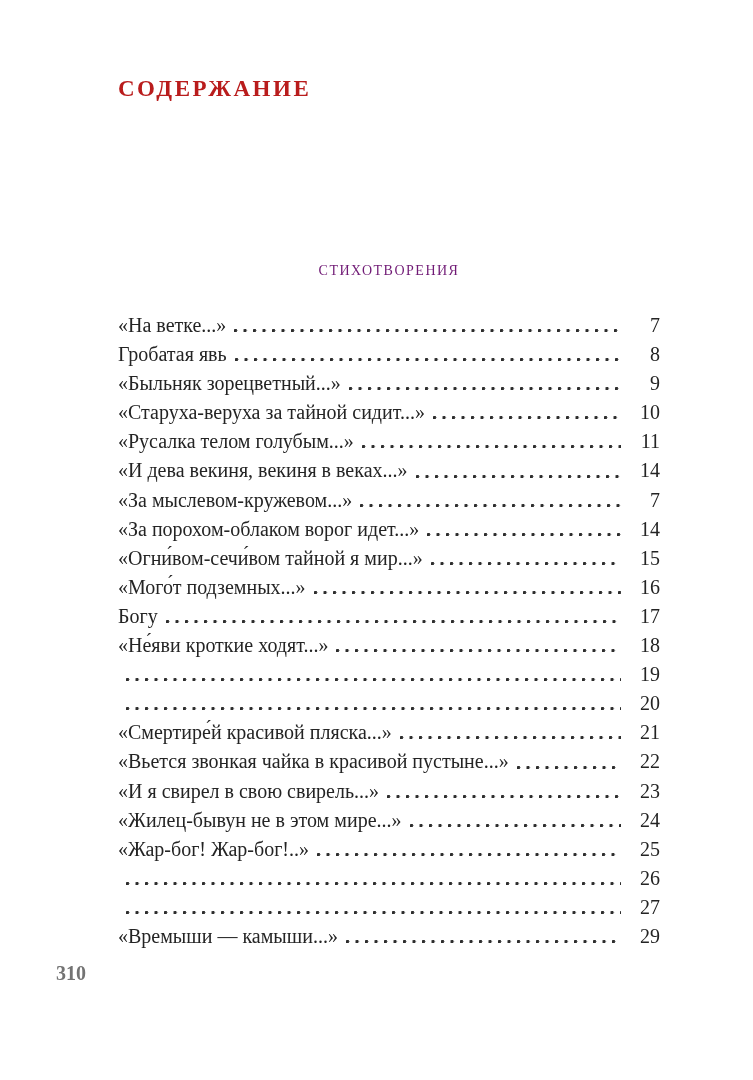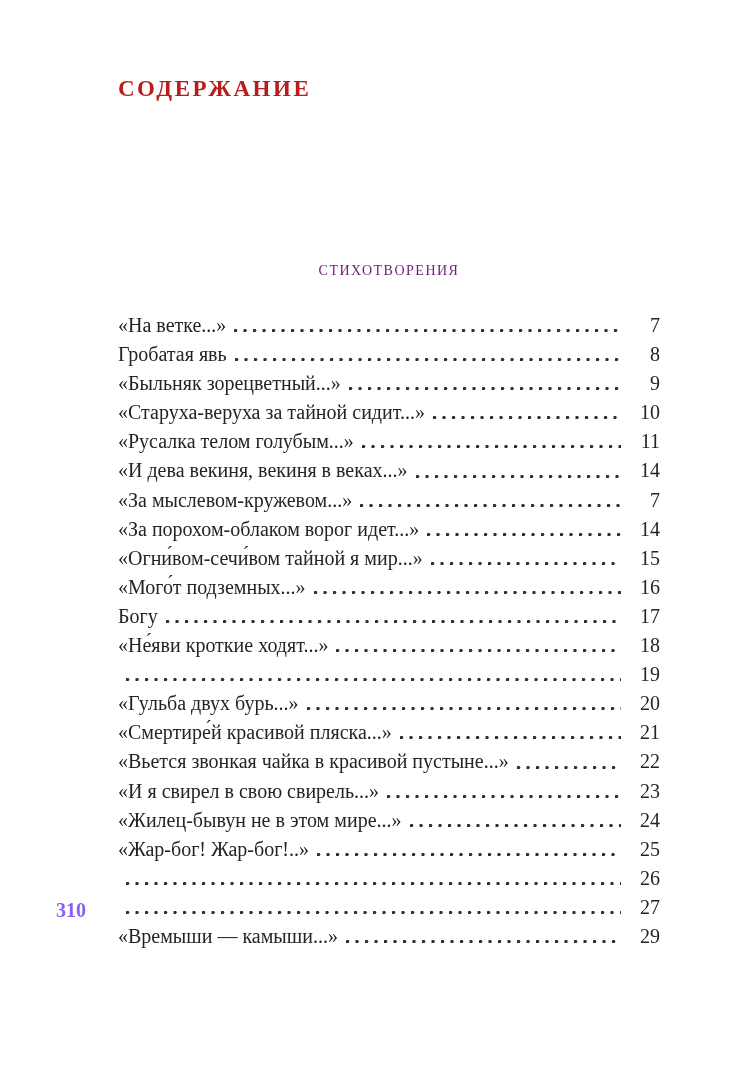--- a/index.html
+++ b/index.html
@@ -69,27 +69,27 @@
     background-position: left bottom 7px;
   }
   .toc-page {
     flex: 0 0 auto;
     min-width: 34px;
     text-align: right;
     color: #242424;
   }
   .folio {
     position: absolute;
-    top: 896px;
+    top: 959px;
     left: 56px;
     height: 29.1px;
     line-height: 29.1px;
     font-size: 20px;
     font-weight: bold;
-    color: #8b5cf6;
+    color: #737373;
   }
 </style>
 </head>
 <body>
 
 <div class="page">
   <h1 class="contents-title">СОДЕРЖАНИЕ</h1>
 
   <h2 class="section-heading">СТИХОТВОРЕНИЯ</h2>
 
@@ -165,21 +165,20 @@
     <span class="toc-leader"></span>
     <span class="toc-page">18</span>
   </div>
 
   <div class="toc-row">
     <span class="toc-leader"></span>
     <span class="toc-page">19</span>
   </div>
 
   <div class="toc-row">
-    <span class="toc-title">«Гульба двух бурь...»</span>
     <span class="toc-leader"></span>
     <span class="toc-page">20</span>
   </div>
 
   <div class="toc-row">
     <span class="toc-title">«Смертире́й красивой пляска...»</span>
     <span class="toc-leader"></span>
     <span class="toc-page">21</span>
   </div>
 

